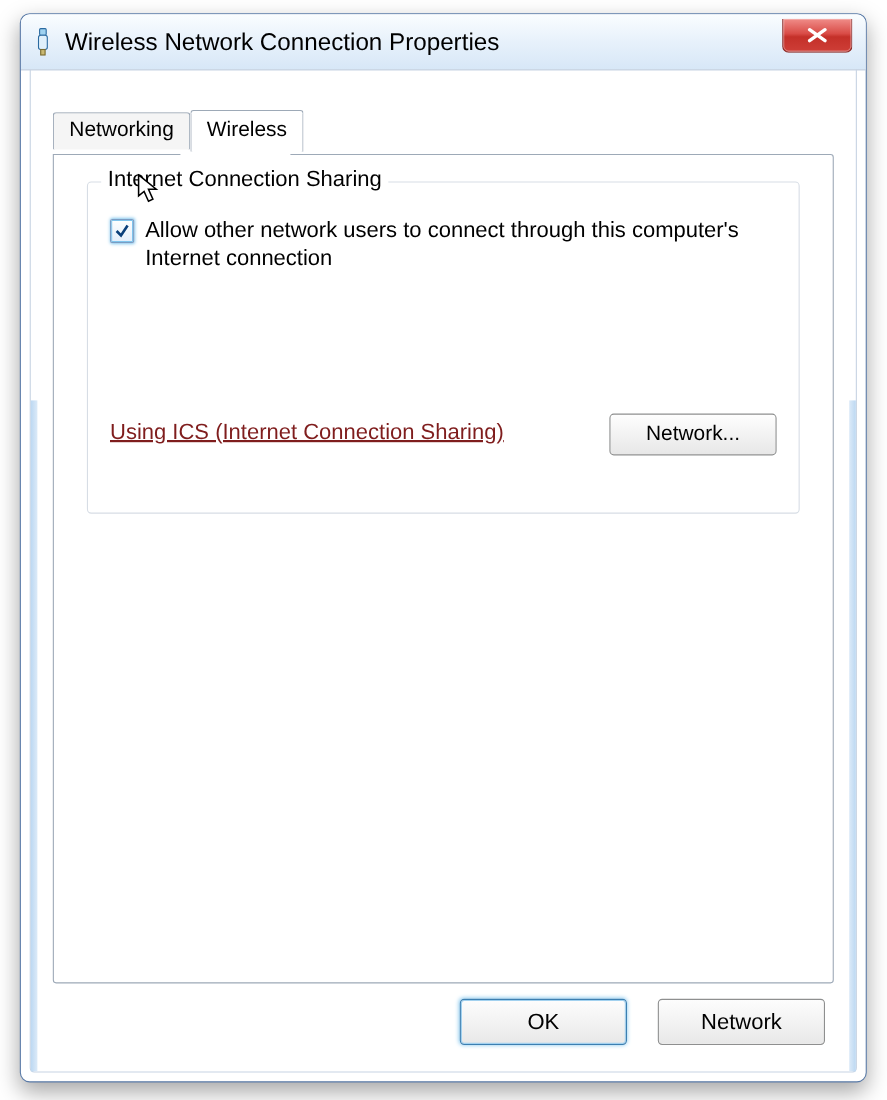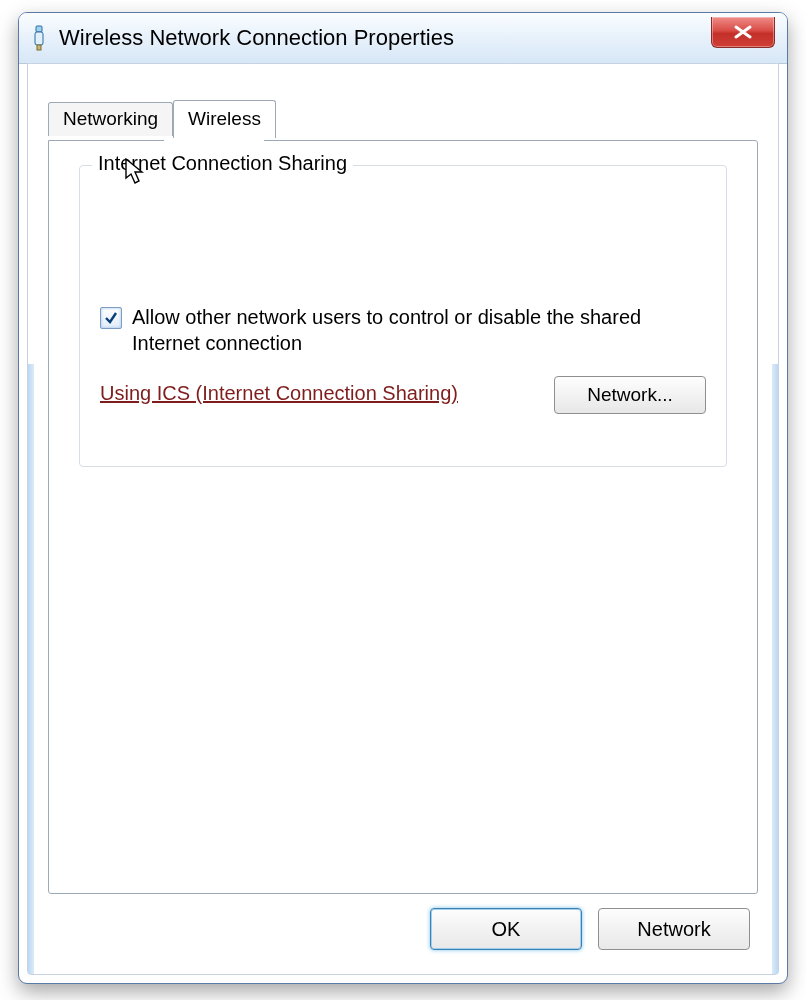--- a/index.html
+++ b/index.html
@@ -62,21 +62,21 @@
   }
   .chk.highlight{box-shadow:inset 0 0 0 1px #7fc4ec,0 0 3px #7fc4ec;}
   .lbl{font-size:20px;line-height:26px;}
   .link{color:#7f1d1d;text-decoration:underline;font-size:20px;cursor:pointer;}
   .settings-btn{
     position:absolute;right:20px;top:210px;width:150px;height:36px;
     background:linear-gradient(to bottom,#fefefe,#e7e7e7);
     border:1px solid #8e8f8f;border-radius:4px;font-size:19px;cursor:default;
     display:flex;align-items:center;justify-content:center;
   }
-  .buttons{position:absolute;right:28px;bottom:24px;display:flex;gap:16px;}
+  .buttons{position:absolute;right:28px;bottom:24px;display:flex;gap:28px;}
   .btn{
     width:150px;height:40px;border:1px solid #8e8f8f;border-radius:4px;
     background:linear-gradient(to bottom,#fdfdfd,#e8e8e8);
     font-size:20px;display:flex;align-items:center;justify-content:center;cursor:default;
   }
   .btn.default{border:1px solid #3c7fb1;box-shadow:0 0 0 1px #a2d1ef inset,0 0 4px #7fc4ec;}
   .cursor{position:absolute;left:105px;top:145px;width:22px;height:28px;z-index:10;pointer-events:none;}
 </style>
 </head>
 <body>
@@ -107,29 +107,29 @@
       <div class="tab inactive">Networking</div>
       <div class="tab active">Wireless</div>
     </div>
     <div class="tabmask"></div>
 
     <div class="tabpanel">
 
       <div class="fieldset">
         <div class="legend">Internet Connection Sharing</div>
 
-
-        <div class="row row2">
-          <div class="chk">
+        <div class="row row1">
+          <div class="chk highlight">
             <svg width="16" height="16" viewBox="0 0 16 16">
               <path d="M3 8 L7 12 L13 3" fill="none" stroke="#0a3f7a" stroke-width="2.4"></path>
             </svg>
           </div>
-          <div class="lbl">Allow other network users to control or disable the shared Internet connection</div>
+          <div class="lbl">Allow other network users to connect through this computer's Internet connection</div>
         </div>
+
 
         <div class="linkrow">
           <span class="link">Using ICS (Internet Connection Sharing)</span>
         </div>
 
         <div class="settings-btn">Network...</div>
       </div>
 
     </div>
 

